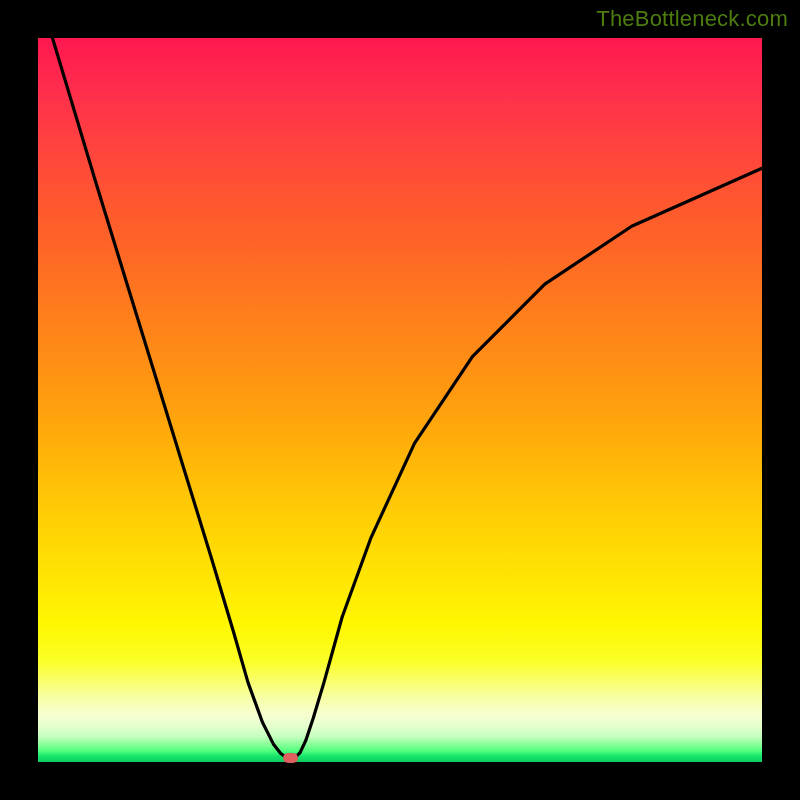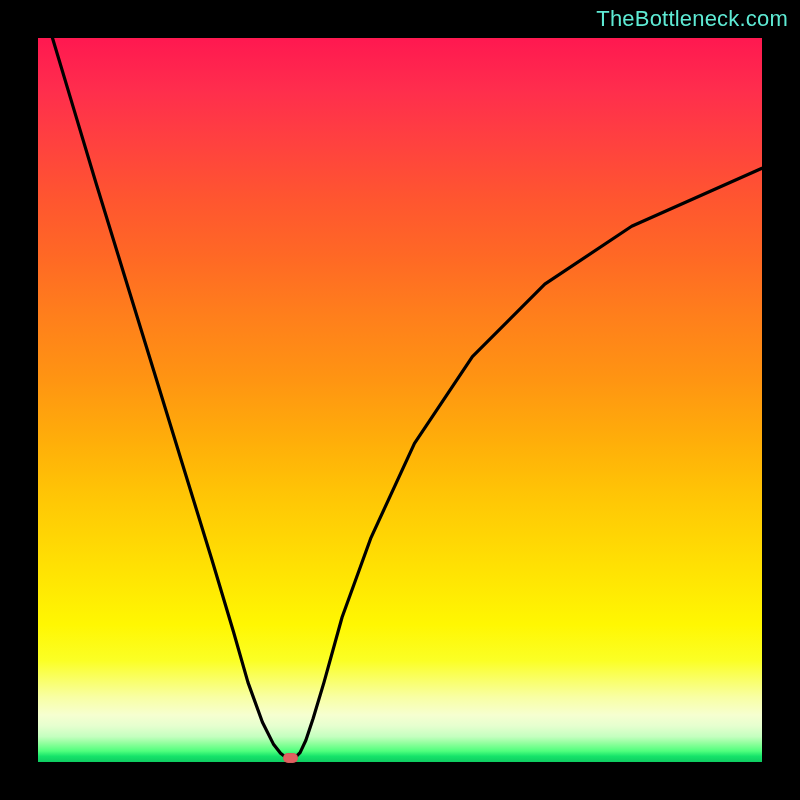--- a/index.html
+++ b/index.html
@@ -47,21 +47,21 @@
       #8cff9b 97.5%,
       #4fff7d 98.5%,
       #16e46a 99.2%,
       #0ecc61 100%
     );
   }
   .watermark {
     position: absolute;
     top: 6px;
     right: 12px;
-    color: #5eead4;
+    color: #4d7c0f;
     font-size: 22px;
     font-weight: 500;
     letter-spacing: 0.2px;
   }
   svg.curve {
     position: absolute;
     left: 0;
     top: 0;
     width: 724px;
     height: 724px;

